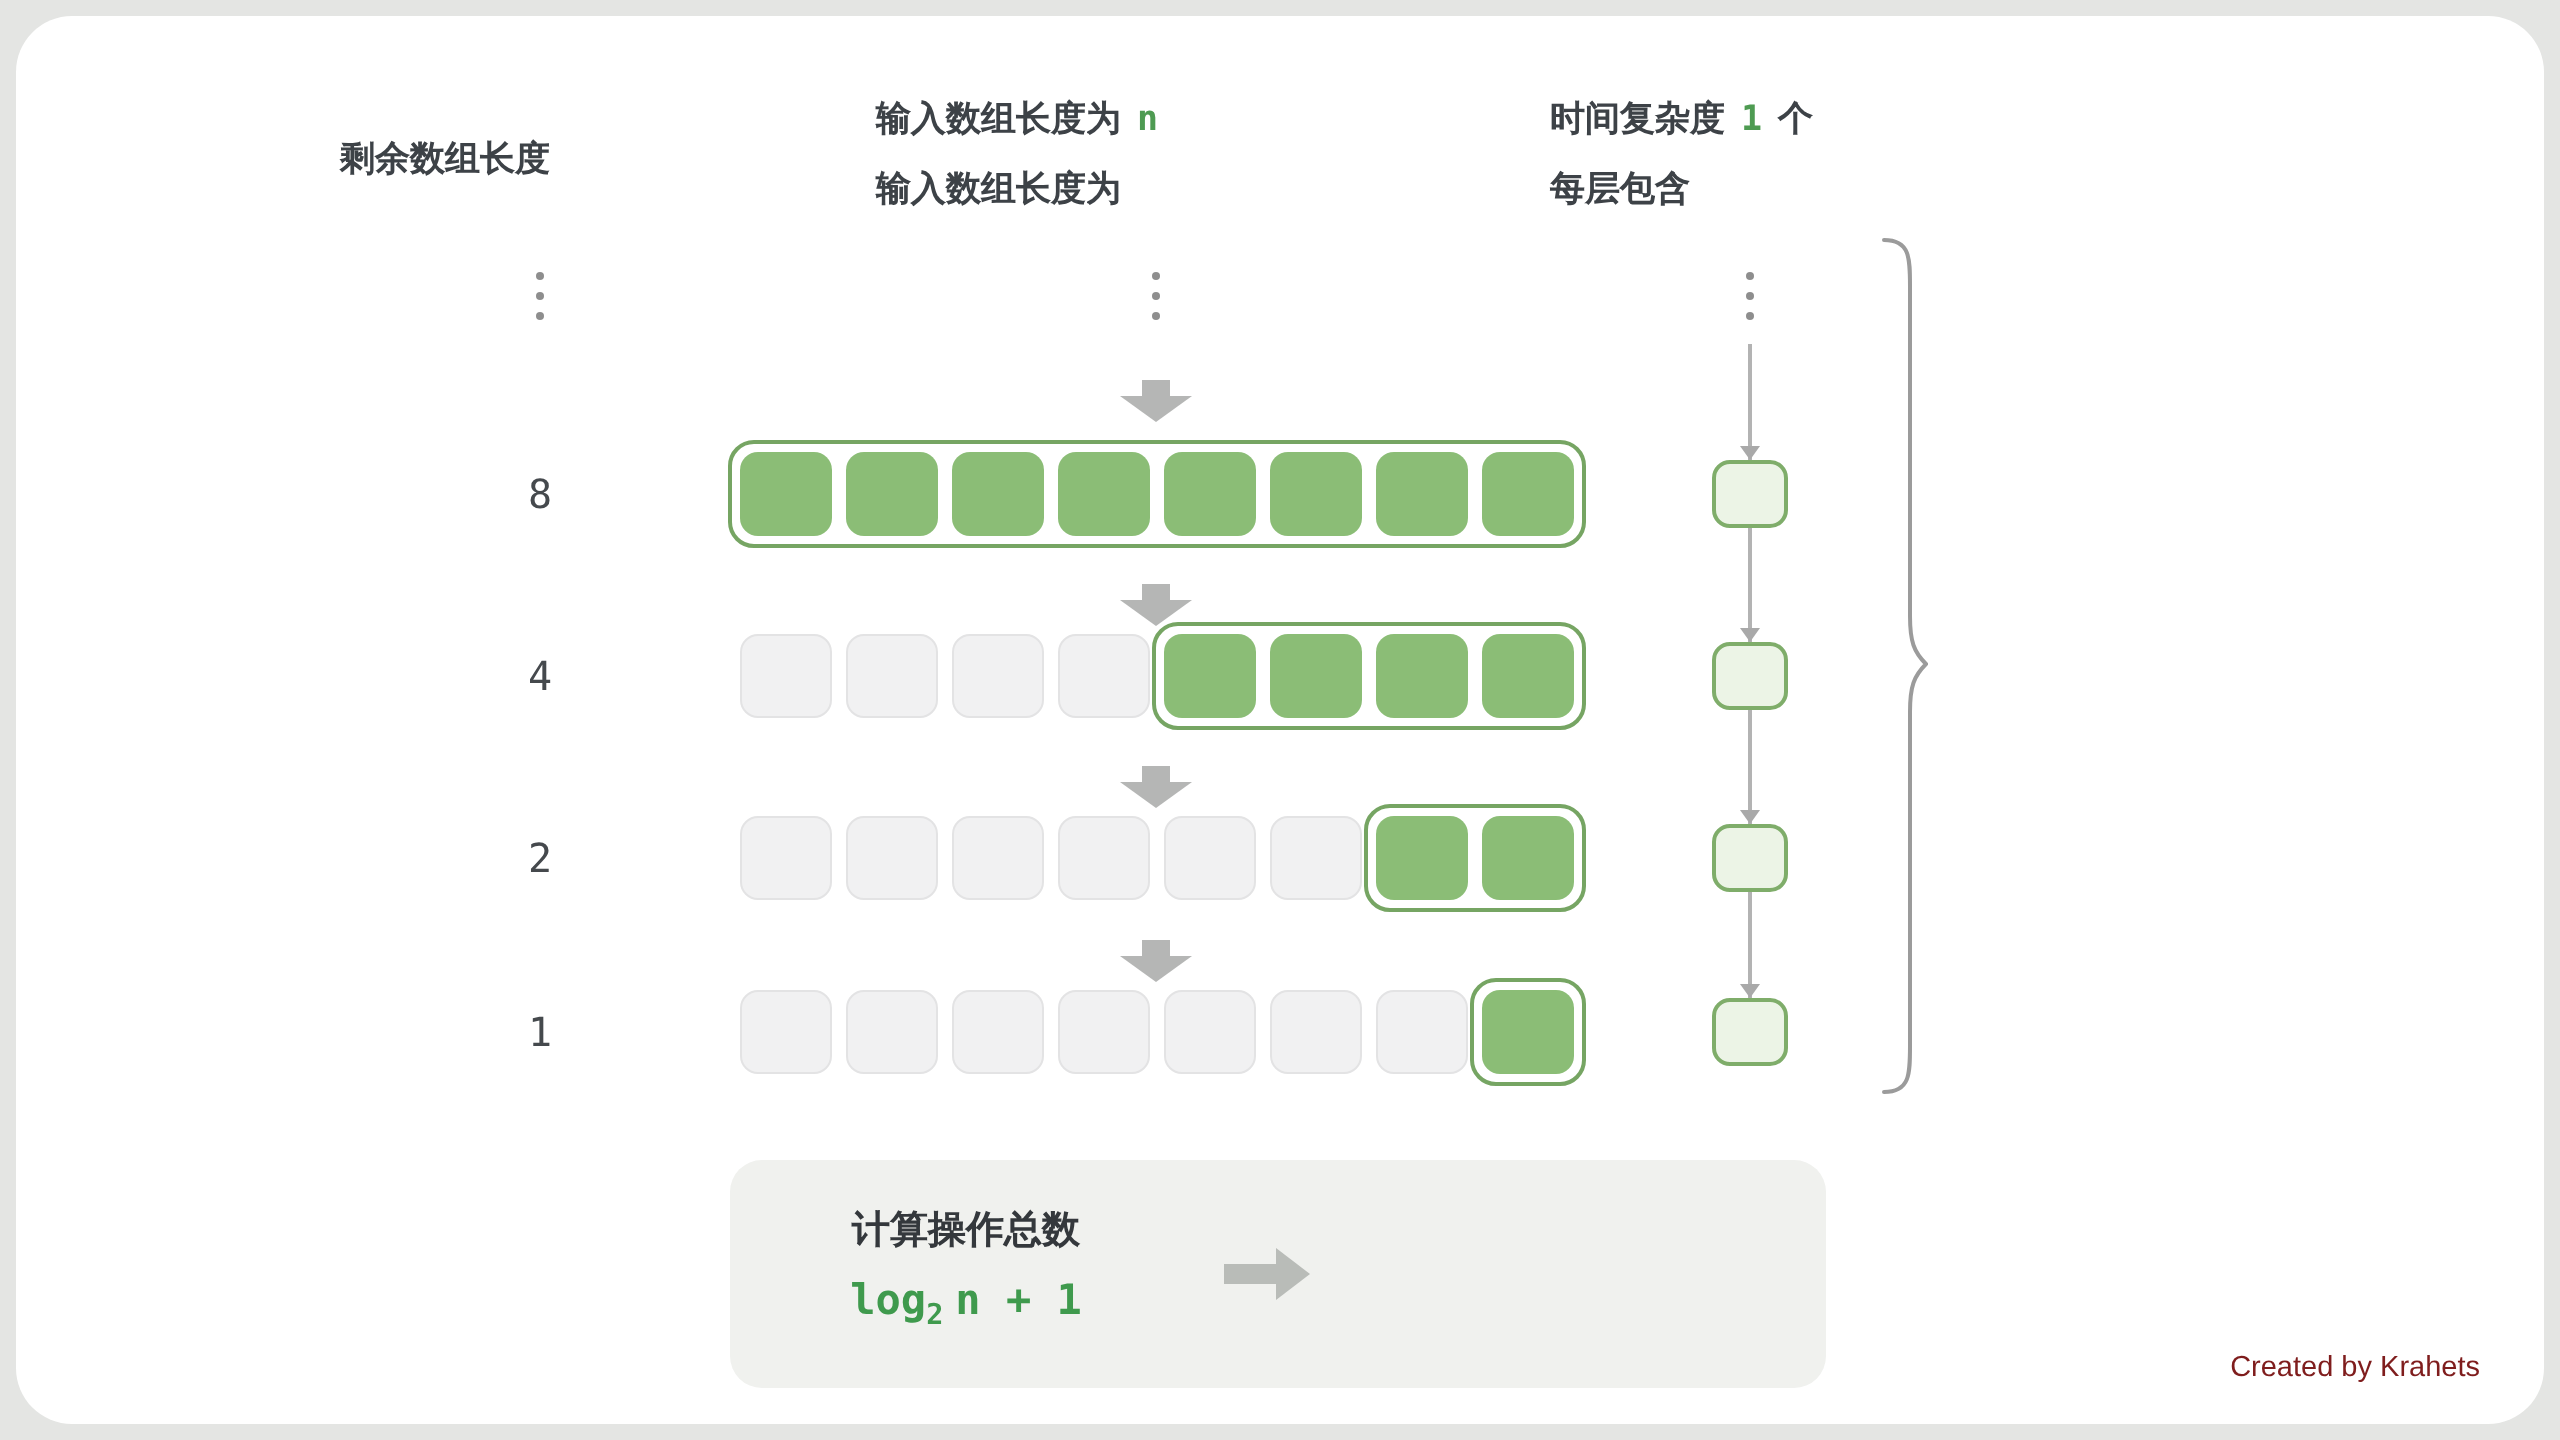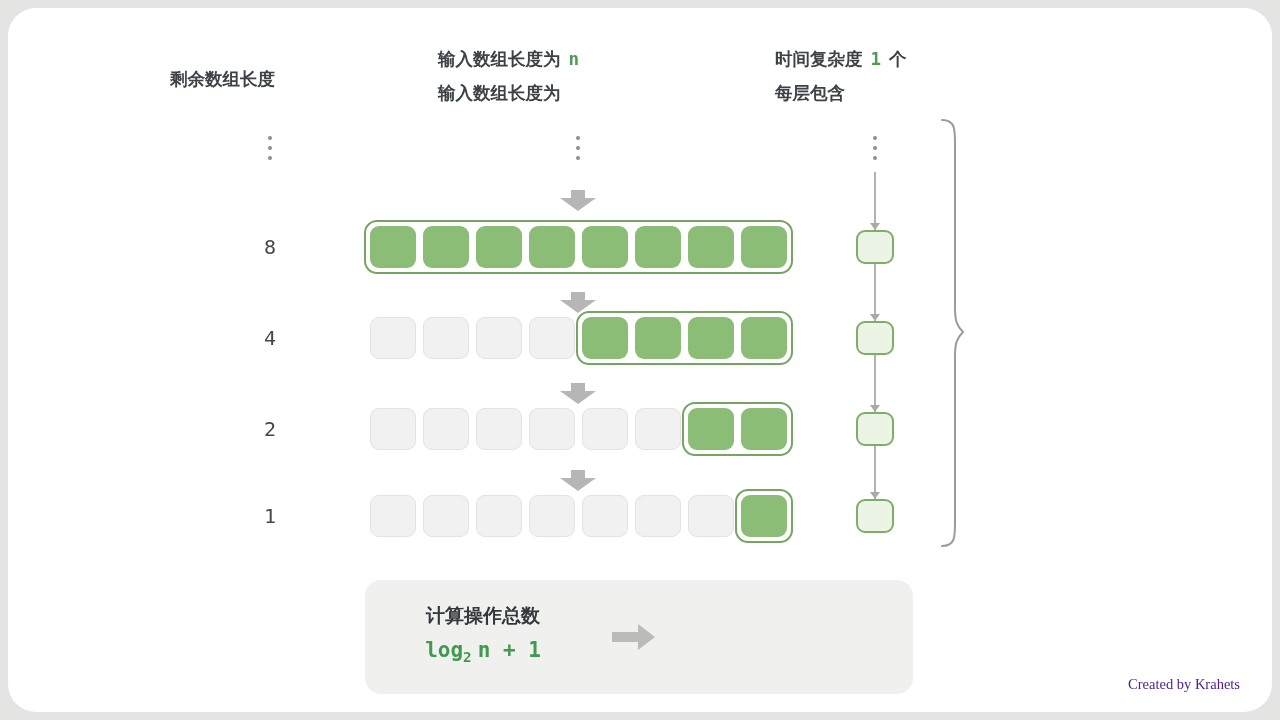--- a/index.html
+++ b/index.html
@@ -49,22 +49,22 @@
     font-family:"DejaVu Sans Mono", monospace; white-space:nowrap; }
   .sum-formula.green { color:#3f9a4d; }
   .sum-formula.teal  { color:#12999c; }
   .sum-formula .sp2 { margin-left:6px; }
 
   .right-arrow { position:absolute; left:612px; top:624px; width:46px; height:26px; }
   .right-arrow::before { content:""; position:absolute; left:0; top:8px; width:26px; height:10px; background:#b9bcb8; }
   .right-arrow::after  { content:""; position:absolute; left:26px; top:0; width:0; height:0;
     border-top:13px solid transparent; border-bottom:13px solid transparent; border-left:17px solid #b9bcb8; }
 
-  .watermark { position:absolute; right:40px; top:676px; font-family:Liberation Serif, serif;
-    font-size:14.5px; color:#4c1d95; }
+  .watermark { position:absolute; right:40px; top:676px; font-family:Liberation Sans, sans-serif;
+    font-size:14.5px; color:#7f1d1d; }
 </style>
 </head>
 <body>
 
 <div class="canvas">
   <div class="card"></div>
 
   <div class="hdr" style="left:170px; top:62px; width:200px;">剩余数组长度</div>
 
   <div class="hdr" style="left:438px; top:42px; width:280px;">

